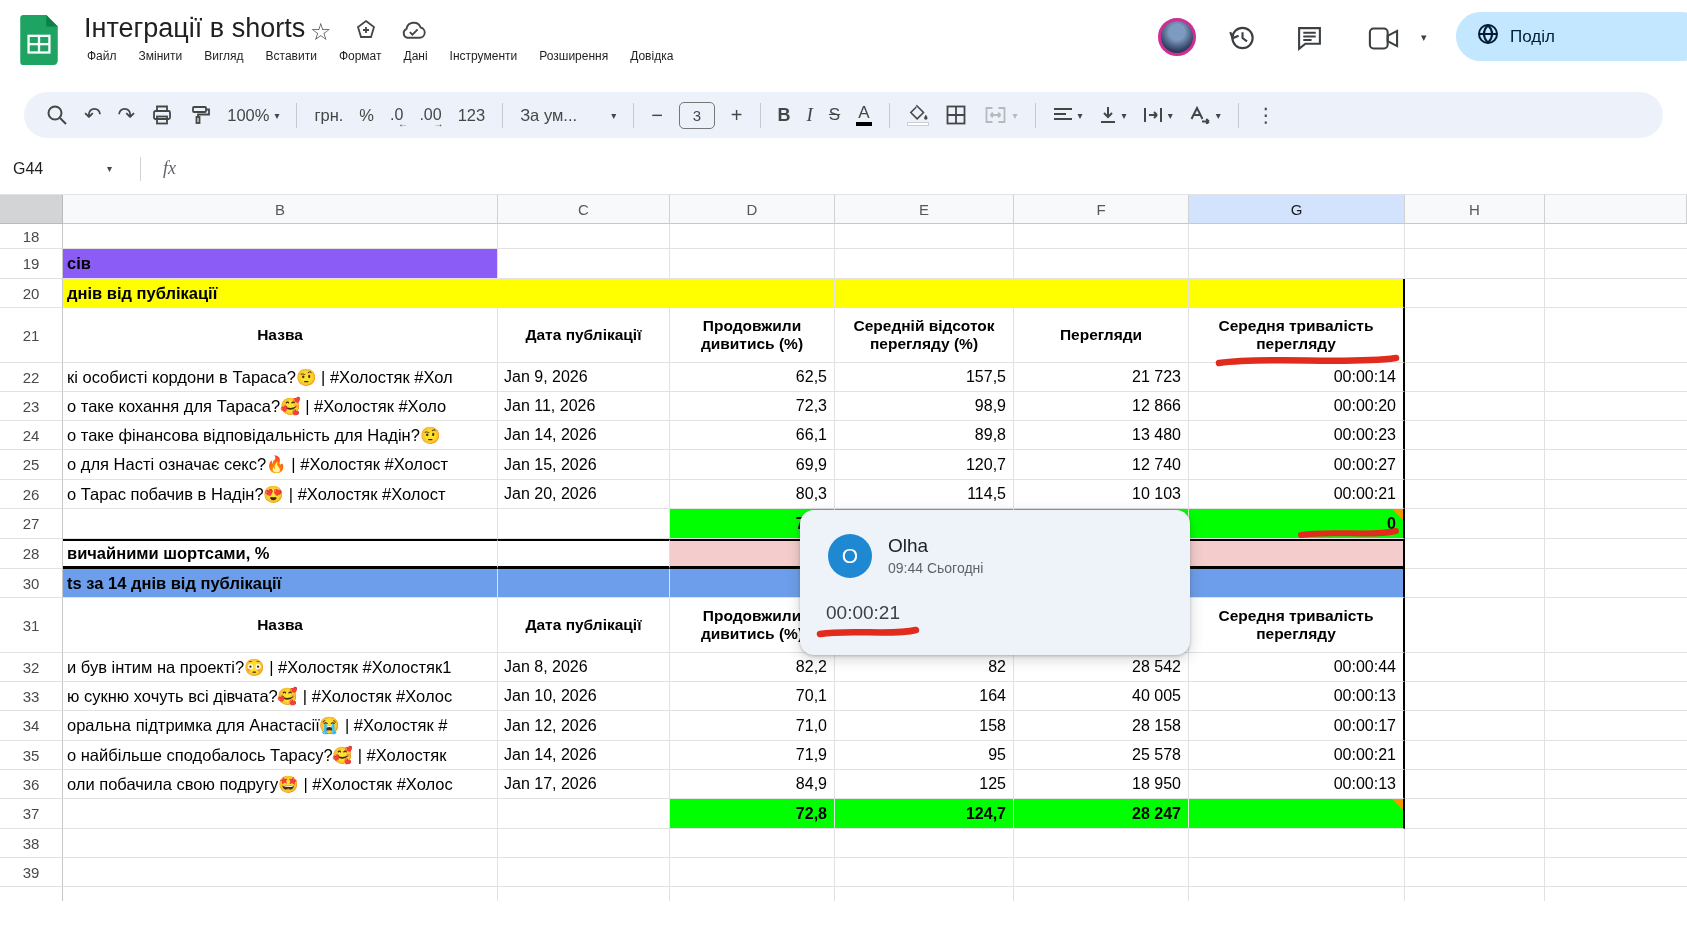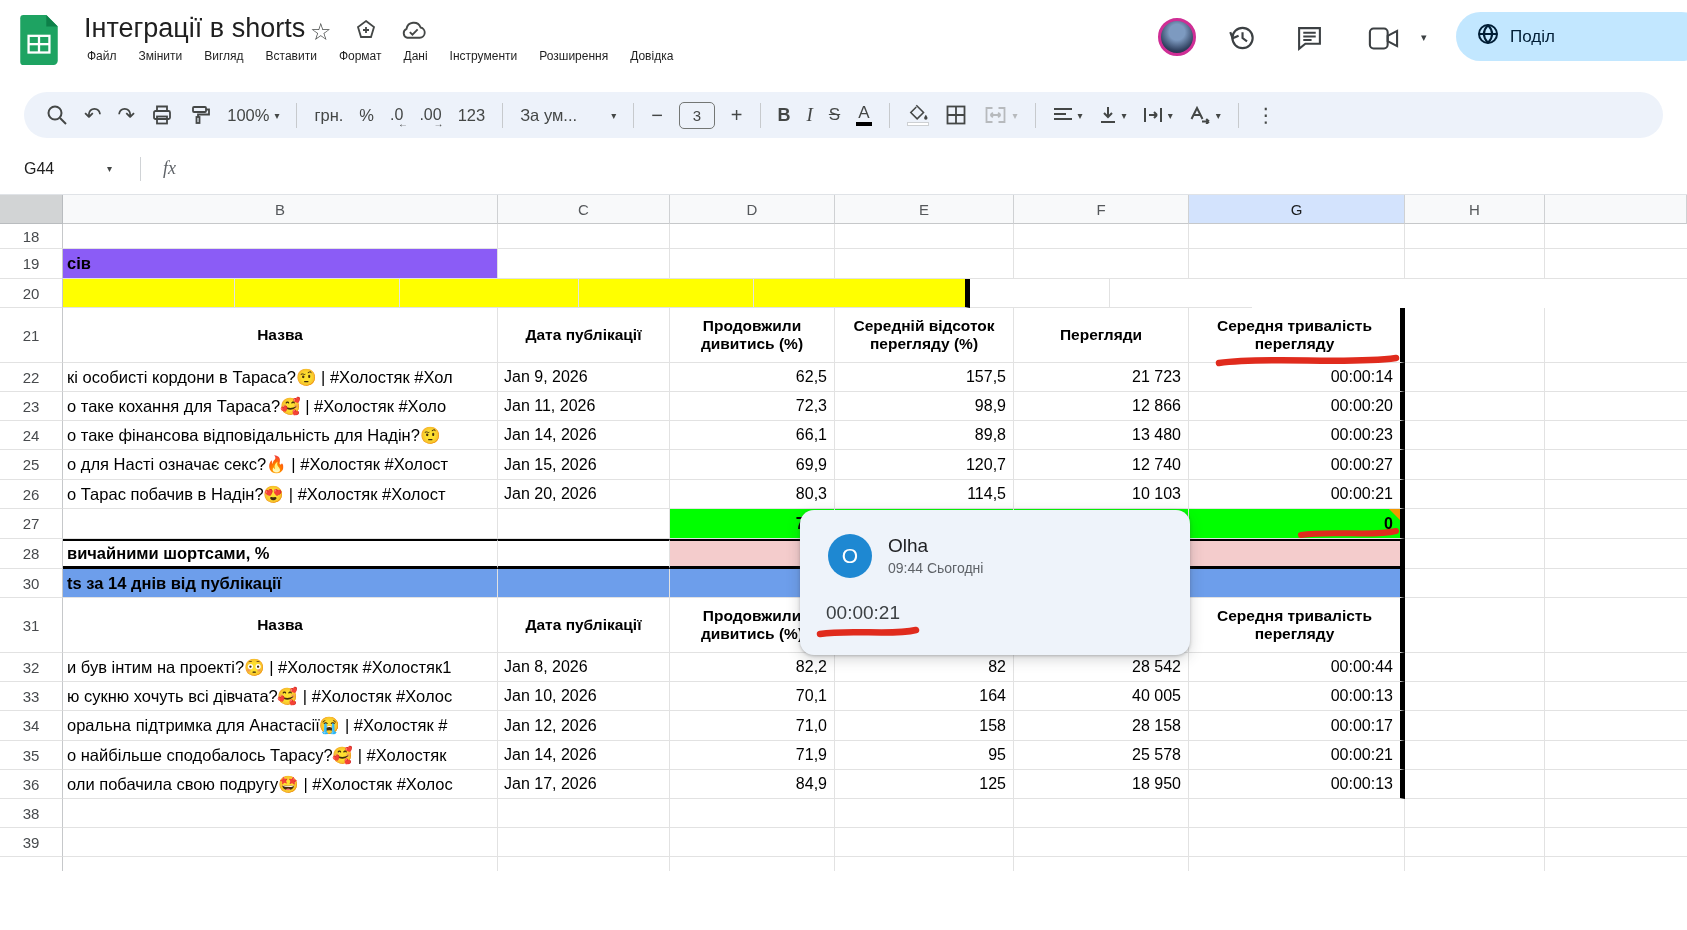--- a/index.html
+++ b/index.html
@@ -35,21 +35,21 @@
   .bold-b{font-weight:bold;font-size:18px}
   .ital-i{font-style:italic;font-family:"Liberation Serif",serif;font-size:19px}
   .strike-s{text-decoration:line-through;font-size:17px}
   .undA{font-size:17px;border-bottom:4px solid #000;line-height:1.05;padding:0 2px}
   .fillwrap{display:flex;flex-direction:column;align-items:center}
   .fillbar{width:22px;height:4px;background:#fff;border:1px solid #cdd0d3;margin-top:1px}
   .grayed{color:#b7babd}
 
   
   .fbar{left:0;top:143px;width:1687px;height:52px;border-bottom:1px solid #e0e3e7;display:flex;align-items:center}
-  .nbox{width:112px;padding-left:24px;font-size:16px;color:#1f1f1f;display:flex;align-items:center;justify-content:space-between}
+  .nbox{width:112px;padding-left:13px;font-size:16px;color:#1f1f1f;display:flex;align-items:center;justify-content:space-between}
   .fdiv{width:1px;height:24px;background:#d0d3d6;margin-left:28px}
   .fx{font-style:italic;font-family:"Liberation Serif",serif;color:#5f6368;font-size:18px;margin-left:22px}
 
   
   .grid{left:0;top:195px;width:1687px}
   .r{display:flex}
   .h25{height:25px}.h29{height:29px}.h30{height:30px}.h55{height:55px}.h14{height:14px}
   .cell{border-right:1px solid #e2e2e2;border-bottom:1px solid #e2e2e2;display:flex;align-items:center;
     font-size:16px;color:#000;position:relative;background:#fff;overflow:hidden}
   .cb{width:435px}.cc{width:172px}.cd{width:165px}.ce{width:179px}.cf{width:175px}.cg{width:216px}
@@ -60,21 +60,21 @@
   .hcell{border-right:1px solid #cfd1d3;border-bottom:1px solid #c6c8ca;background:#f8f9fa;display:flex;
     align-items:center;justify-content:center;font-size:15px;color:#55585b}
   .corner{width:63px;background:#d2d4d5;border-right:1px solid #b9bcbf;border-bottom:1px solid #b9bcbf}
   .selcol{background:#d3e3fd;color:#1a1c1e}
   .ttl{padding-left:4px;font-size:16.5px;white-space:nowrap}
   .dt{padding-left:6px}
   .nm{justify-content:flex-end;padding-right:7px}
   .hd{font-weight:bold;font-size:15.5px;justify-content:center;text-align:center;line-height:1.14;padding:0 6px}
   .b{font-weight:bold}
   .mag{background:#8b5cf6}.y{background:#ffff00}.blu{background:#6d9eeb}.grn{background:#00ff00}.pnk{background:#f4cccc}
-  .gR{border-right:5px solid #000000}
+  .gR{border-right:2px solid #000000}
   .tb{border-top:2px solid #000;border-bottom:3px solid #000}
   .mk{position:absolute;top:0;right:0;width:0;height:0;border-top:11px solid #f29900;border-left:11px solid transparent}
 
   
   .popup{left:800px;top:510px;width:390px;height:145px;background:#eef3fa;border-radius:14px;
     box-shadow:0 1px 3px rgba(60,64,67,.3),0 4px 14px rgba(60,64,67,.22);z-index:30}
   .pav{position:absolute;left:28px;top:24px;width:44px;height:44px;border-radius:50%;background:#1e88d2;
     color:#fff;display:flex;align-items:center;justify-content:center;font-size:21px}
   .pauth{position:absolute;left:88px;top:25px;font-size:19px;color:#202124;font-weight:500}
   .ptime{position:absolute;left:88px;top:50px;font-size:14px;color:#5f6368}
@@ -292,20 +292,21 @@
       <div class="cell cd"></div>
       <div class="cell ce"></div>
       <div class="cell cf"></div>
       <div class="cell cg"></div>
       <div class="cell ch"></div>
       <div class="cell ci"></div>
   </div>
 
   <div class="r h29">
     <div class="gut">20</div>
+    <div class="cell cb y b ttl">днів від публікації</div>
     <div class="cell cc y"></div>
       <div class="cell cd y"></div>
       <div class="cell ce y"></div>
       <div class="cell cf y"></div>
       <div class="cell cg y gR"></div>
       <div class="cell ch"></div>
       <div class="cell ci"></div>
   </div>
 
   <div class="r h55">
@@ -477,20 +478,34 @@
     <div class="cell cb ttl">оли побачила свою подругу🤩 | #Холостяк #Холос</div>
     <div class="cell cc dt">Jan 17, 2026</div>
     <div class="cell cd nm">84,9</div>
     <div class="cell ce nm">125</div>
     <div class="cell cf nm">18 950</div>
     <div class="cell cg nm gR">00:00:13</div>
     <div class="cell ch"></div>
       <div class="cell ci"></div>
   </div>
 
+  <div class="r h30">
+    <div class="gut">37</div>
+    <div class="cell cb"></div>
+      <div class="cell cc"></div>
+    <div class="cell cd grn nm b">72,8</div>
+    <div class="cell ce grn nm b">124,7</div>
+    <div class="cell cf grn nm b">28 247</div>
+    <div class="cell cg grn nm b gR">
+        <span></span>
+        <span class="mk"></span>
+      </div>
+    <div class="cell ch"></div>
+      <div class="cell ci"></div>
+  </div>
 
   <div class="r h29">
     <div class="gut">38</div>
     <div class="cell cb"></div>
       <div class="cell cc"></div>
       <div class="cell cd"></div>
       <div class="cell ce"></div>
       <div class="cell cf"></div>
       <div class="cell cg"></div>
       <div class="cell ch"></div>

